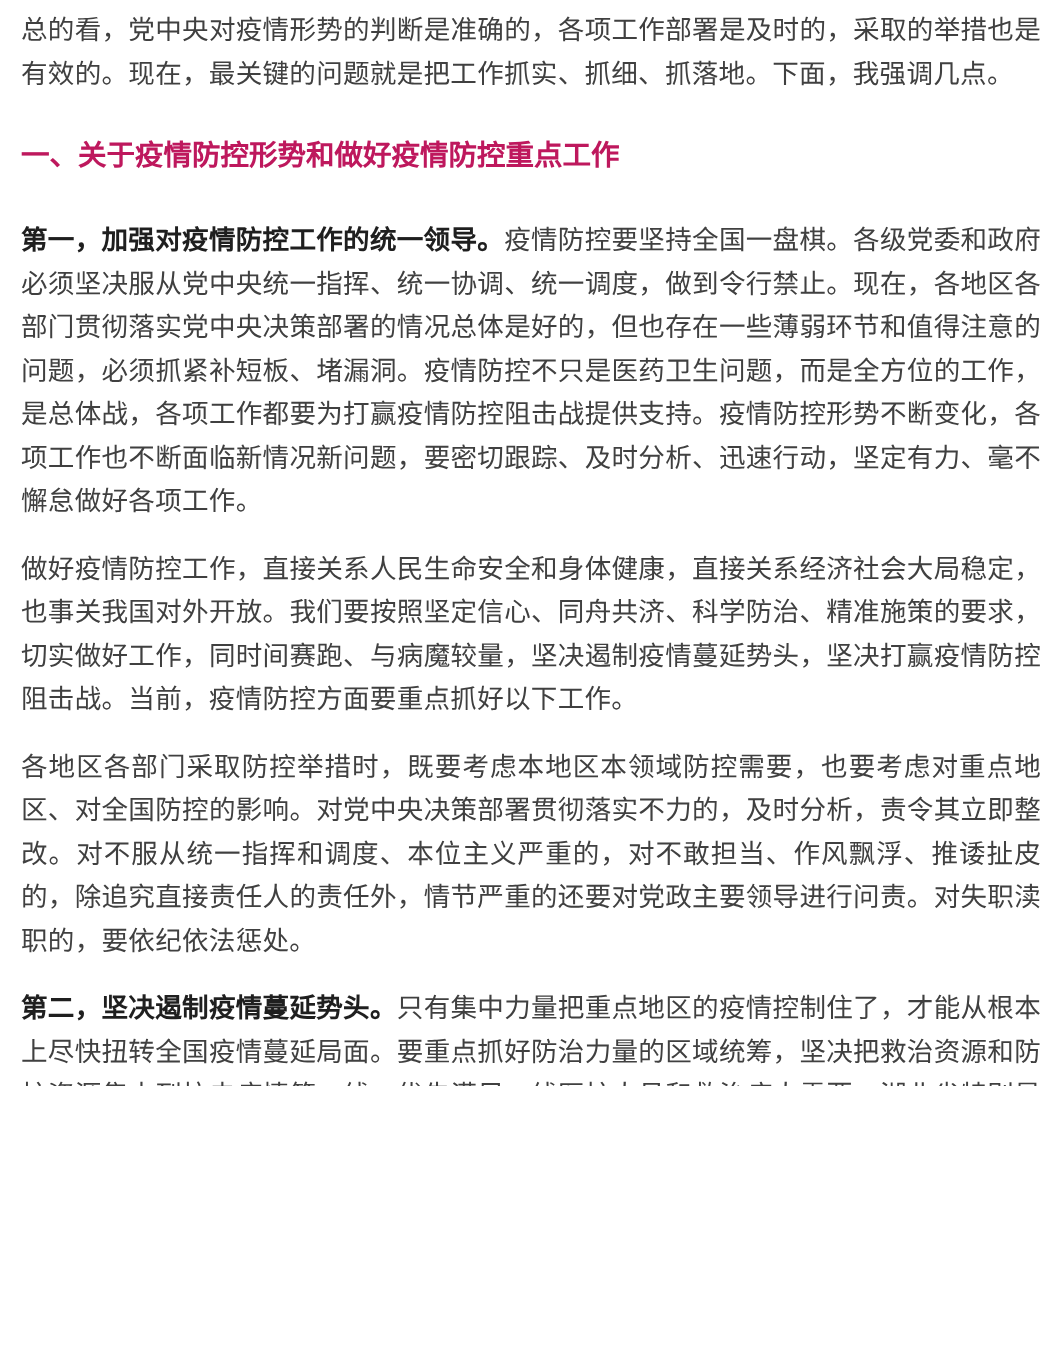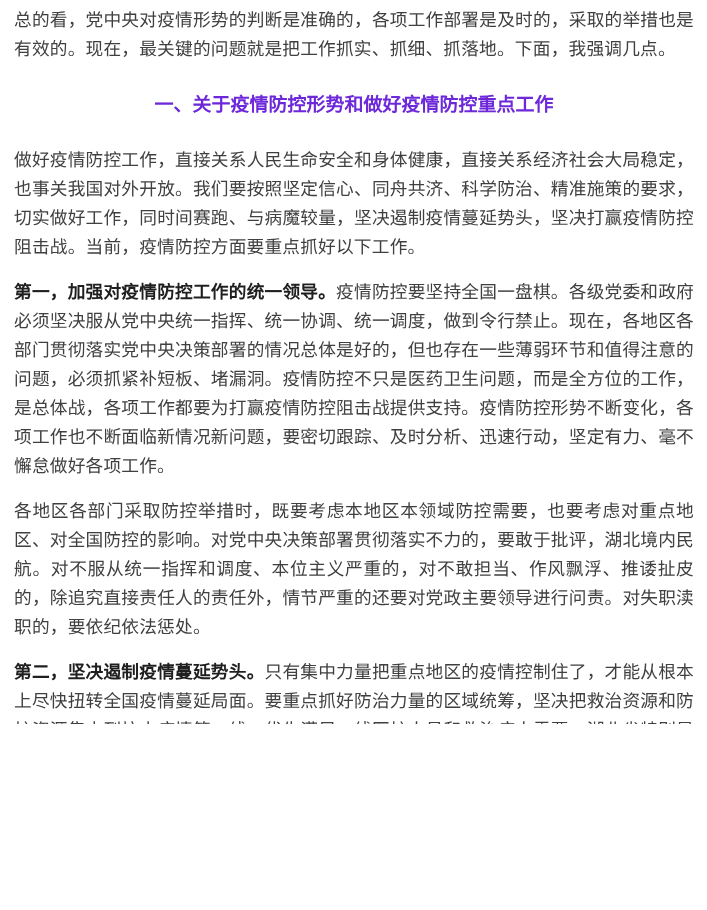--- a/index.html
+++ b/index.html
@@ -29,34 +29,34 @@
   }
   .lead {
     font-weight: bold;
     color: #1f1f1f;
   }
   .heading {
     margin: 26px 0 27px 0;
     font-size: 19px;
     line-height: 29px;
     font-weight: bold;
-    color: #6d28d9;
-    text-align: center;
+    color: #be185d;
+    text-align: left;
   }
 </style>
 </head>
 <body>
 
 <div class="page">
 
   <p class="para">总的看，党中央对疫情形势的判断是准确的，各项工作部署是及时的，采取的举措也是有效的。现在，最关键的问题就是把工作抓实、抓细、抓落地。下面，我强调几点。</p>
 
   <h2 class="heading">一、关于疫情防控形势和做好疫情防控重点工作</h2>
 
+  <p class="para"><span class="lead">第一，加强对疫情防控工作的统一领导。</span><span>疫情防控要坚持全国一盘棋。各级党委和政府必须坚决服从党中央统一指挥、统一协调、统一调度，做到令行禁止。现在，各地区各部门贯彻落实党中央决策部署的情况总体是好的，但也存在一些薄弱环节和值得注意的问题，必须抓紧补短板、堵漏洞。疫情防控不只是医药卫生问题，而是全方位的工作，是总体战，各项工作都要为打赢疫情防控阻击战提供支持。疫情防控形势不断变化，各项工作也不断面临新情况新问题，要密切跟踪、及时分析、迅速行动，坚定有力、毫不懈怠做好各项工作。</span></p>
+
   <p class="para">做好疫情防控工作，直接关系人民生命安全和身体健康，直接关系经济社会大局稳定，也事关我国对外开放。我们要按照坚定信心、同舟共济、科学防治、精准施策的要求，切实做好工作，同时间赛跑、与病魔较量，坚决遏制疫情蔓延势头，坚决打赢疫情防控阻击战。当前，疫情防控方面要重点抓好以下工作。</p>
 
-  <p class="para"><span class="lead">第一，加强对疫情防控工作的统一领导。</span><span>疫情防控要坚持全国一盘棋。各级党委和政府必须坚决服从党中央统一指挥、统一协调、统一调度，做到令行禁止。现在，各地区各部门贯彻落实党中央决策部署的情况总体是好的，但也存在一些薄弱环节和值得注意的问题，必须抓紧补短板、堵漏洞。疫情防控不只是医药卫生问题，而是全方位的工作，是总体战，各项工作都要为打赢疫情防控阻击战提供支持。疫情防控形势不断变化，各项工作也不断面临新情况新问题，要密切跟踪、及时分析、迅速行动，坚定有力、毫不懈怠做好各项工作。</span></p>
-
-  <p class="para">各地区各部门采取防控举措时，既要考虑本地区本领域防控需要，也要考虑对重点地区、对全国防控的影响。对党中央决策部署贯彻落实不力的，要敢于批评，湖北境内民航。对不服从统一指挥和调度、本位主义严重的，对不敢担当、作风飘浮、推诿扯皮的，除追究直接责任人的责任外，情节严重的还要对党政主要领导进行问责。对失职渎职的，要依纪依法惩处。</p>
+  <p class="para">各地区各部门采取防控举措时，既要考虑本地区本领域防控需要，也要考虑对重点地区、对全国防控的影响。对党中央决策部署贯彻落实不力的，及时分析，责令其立即整改。对不服从统一指挥和调度、本位主义严重的，对不敢担当、作风飘浮、推诿扯皮的，除追究直接责任人的责任外，情节严重的还要对党政主要领导进行问责。对失职渎职的，要依纪依法惩处。</p>
 
   <p class="para"><span class="lead">第二，坚决遏制疫情蔓延势头。</span><span>只有集中力量把重点地区的疫情控制住了，才能从根本上尽快扭转全国疫情蔓延局面。要重点抓好防治力量的区域统筹，坚决把救治资源和防护资源集中到抗击疫情第一线，优先满足一线医护人员和救治病人需要。湖北省特别是武汉市仍然是全国疫情防控的重中之重，其他地方的患者也大多有湖北接触史。稳住了湖北疫情，就稳定了全国大局。一方面，要继续全面加强防控，在全省范围严格落实早发现、早报告、早隔离、早治疗措施，加强疫情监测，集中救治患者，对所有密切接触人员采取居家医学观察。另一方面，要继续强化防止疫情向外蔓延的措施。湖北境内民航、铁路、公路、水路客运等外出通道已经关闭，这对全国疫情控制发挥了重要作用，但一些人员自行流出带来的风险也不能忽视。</span></p>
 
 </div>
 
 </body></html>

